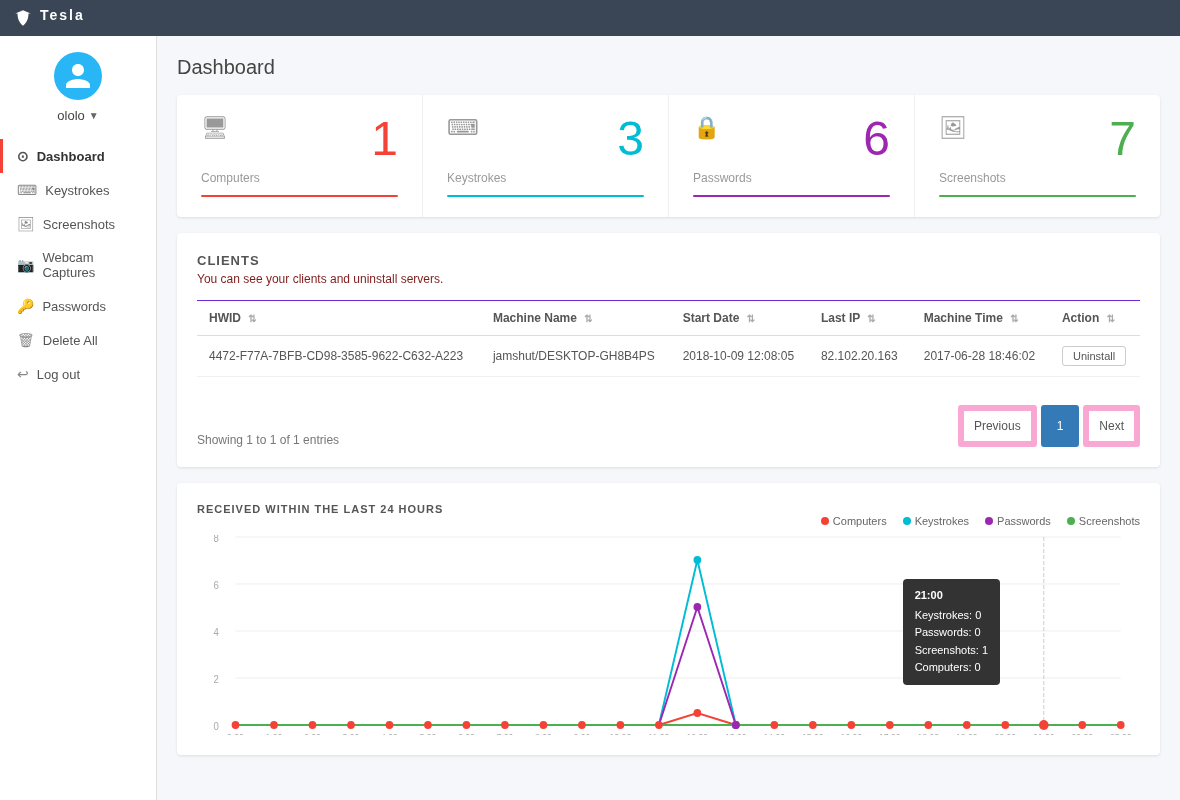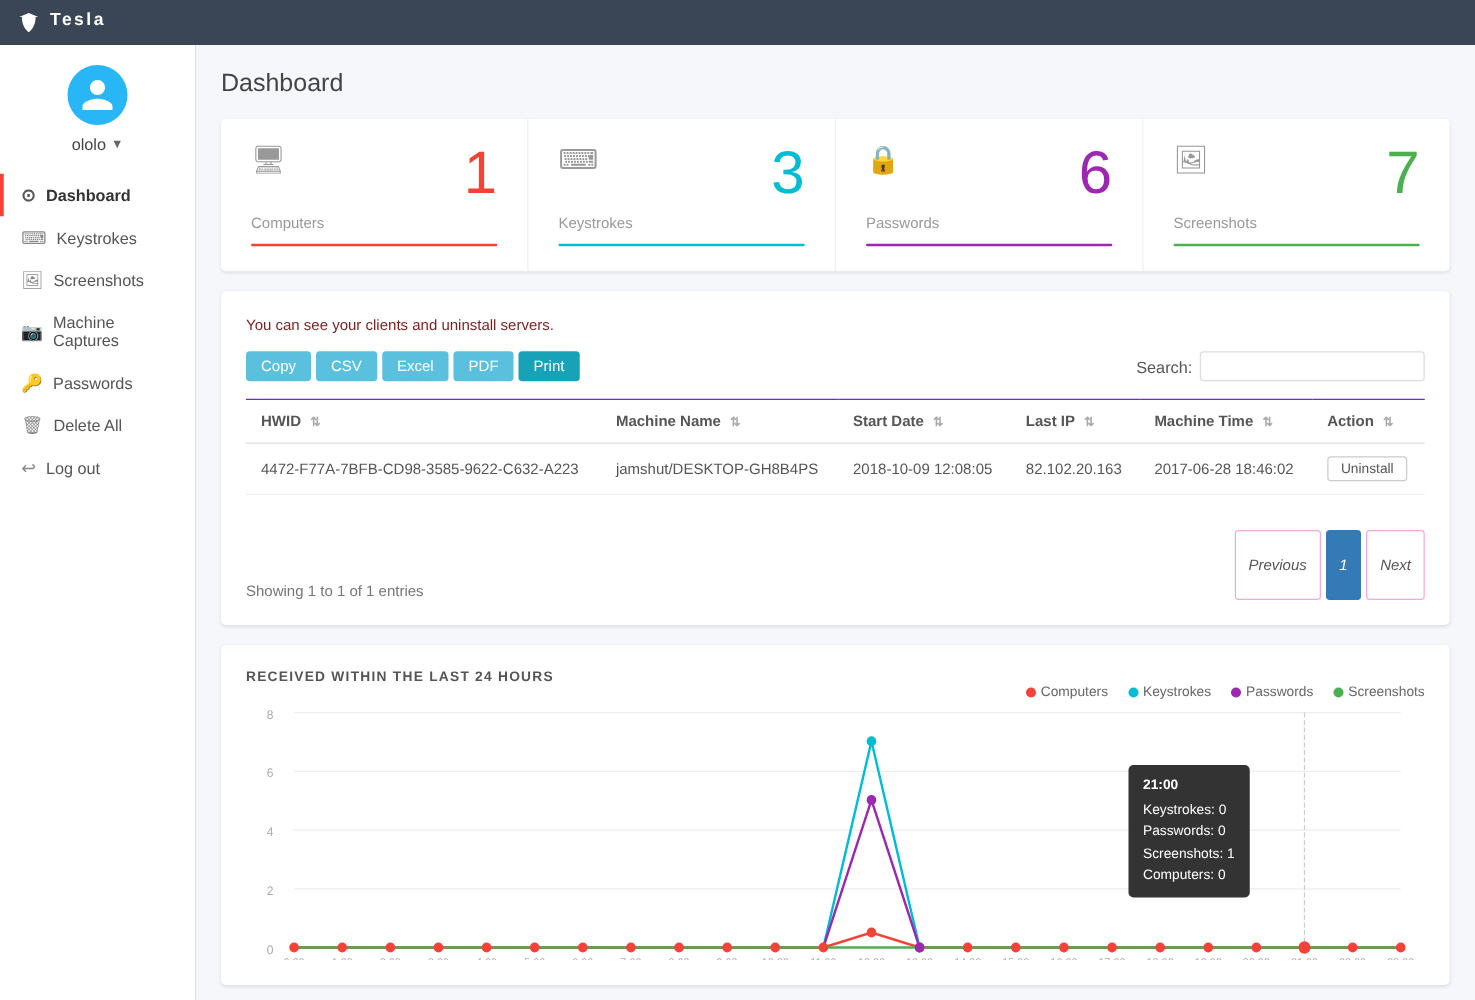--- a/index.html
+++ b/index.html
@@ -61,21 +61,21 @@
 
     
     .data-table { width: 100%; border-collapse: collapse; font-size: 12px; }
     .data-table th { padding: 10px 12px; text-align: left; border-top: 1px solid #6d28d9; border-bottom: 1px solid #ddd; color: #555; font-weight: bold; white-space: nowrap; }
     .data-table th .sort-arrows { color: #aaa; font-size: 10px; margin-left: 4px; }
     .data-table td { padding: 10px 12px; border-bottom: 1px solid #f0f0f0; color: #555; }
     .uninstall-btn { border: 1px solid #ccc; background: #fff; color: #555; padding: 3px 10px; border-radius: 3px; cursor: pointer; font-size: 11px; }
     .pagination-row { display: flex; align-items: flex-end; justify-content: space-between; margin-top: 28px; }
     .pagination-info { font-size: 12px; color: #777; }
     .pagination-btns { display: flex; align-items: center; gap: 4px; }
-    .page-btn { padding: 20px 10px; border: 1px solid #f9a8d4; background: #fff; border-radius: 3px; cursor: pointer; font-size: 12px; color: #555; font-style: italic; }
+    .page-btn { padding: 8px 10px; border: 6px solid #f9a8d4; background: #fff; border-radius: 3px; cursor: pointer; font-size: 12px; color: #555; }
     .page-btn.active { background: #337ab7; color: #fff; border-color: #337ab7; }
 
     
     .chart-section { background: #fff; border-radius: 4px; padding: 20px; box-shadow: 0 1px 3px rgba(0,0,0,0.1); }
     .chart-title { font-size: 11px; font-weight: bold; color: #555; letter-spacing: 1px; }
     .chart-legend { display: flex; justify-content: flex-end; gap: 16px; margin-bottom: 8px; font-size: 11px; color: #666; }
     .legend-item { display: flex; align-items: center; gap: 4px; }
     .legend-dot { width: 8px; height: 8px; border-radius: 50%; }
     .chart-container { position: relative; height: 200px; }
     .chart-svg { width: 100%; height: 100%; }
@@ -115,21 +115,21 @@
       <div class="sidebar-item">
         <span class="sidebar-icon">⌨</span>
         <span>Keystrokes</span>
       </div>
       <div class="sidebar-item">
         <span class="sidebar-icon">🖼</span>
         <span>Screenshots</span>
       </div>
       <div class="sidebar-item">
         <span class="sidebar-icon">📷</span>
-        <span>Machine Captures</span>
+        <span>Webcam Captures</span>
       </div>
       <div class="sidebar-item">
         <span class="sidebar-icon">🔑</span>
         <span>Passwords</span>
       </div>
       <div class="sidebar-item">
         <span class="sidebar-icon">🗑</span>
         <span>Delete All</span>
       </div>
       <div class="sidebar-item">
@@ -171,34 +171,22 @@
         <div class="stat-header">
           <span class="stat-icon">🖼</span>
           <span class="stat-number green">7</span>
         </div>
         <div class="stat-label">Screenshots</div>
         <div class="stat-bar green"></div>
       </div>
     </div>
 
     <div class="clients-section">
+      <div class="clients-title">CLIENTS</div>
       <div class="clients-subtitle">You can see your clients and uninstall servers.</div>
-      <div class="table-toolbar">
-        <div class="btn-group">
-          <button class="btn btn-default">Copy</button>
-          <button class="btn btn-default">CSV</button>
-          <button class="btn btn-default">Excel</button>
-          <button class="btn btn-default">PDF</button>
-          <button class="btn btn-info">Print</button>
-        </div>
-        <div class="search-box">
-          <label class="search-label">Search:</label>
-          <input class="search-input" type="text" style="">
-        </div>
-      </div>
       <table class="data-table">
         <thead>
           <tr>
             <th>HWID <span class="sort-arrows">⇅</span></th>
             <th>Machine Name <span class="sort-arrows">⇅</span></th>
             <th>Start Date <span class="sort-arrows">⇅</span></th>
             <th>Last IP <span class="sort-arrows">⇅</span></th>
             <th>Machine Time <span class="sort-arrows">⇅</span></th>
             <th>Action <span class="sort-arrows">⇅</span></th>
           </tr>

